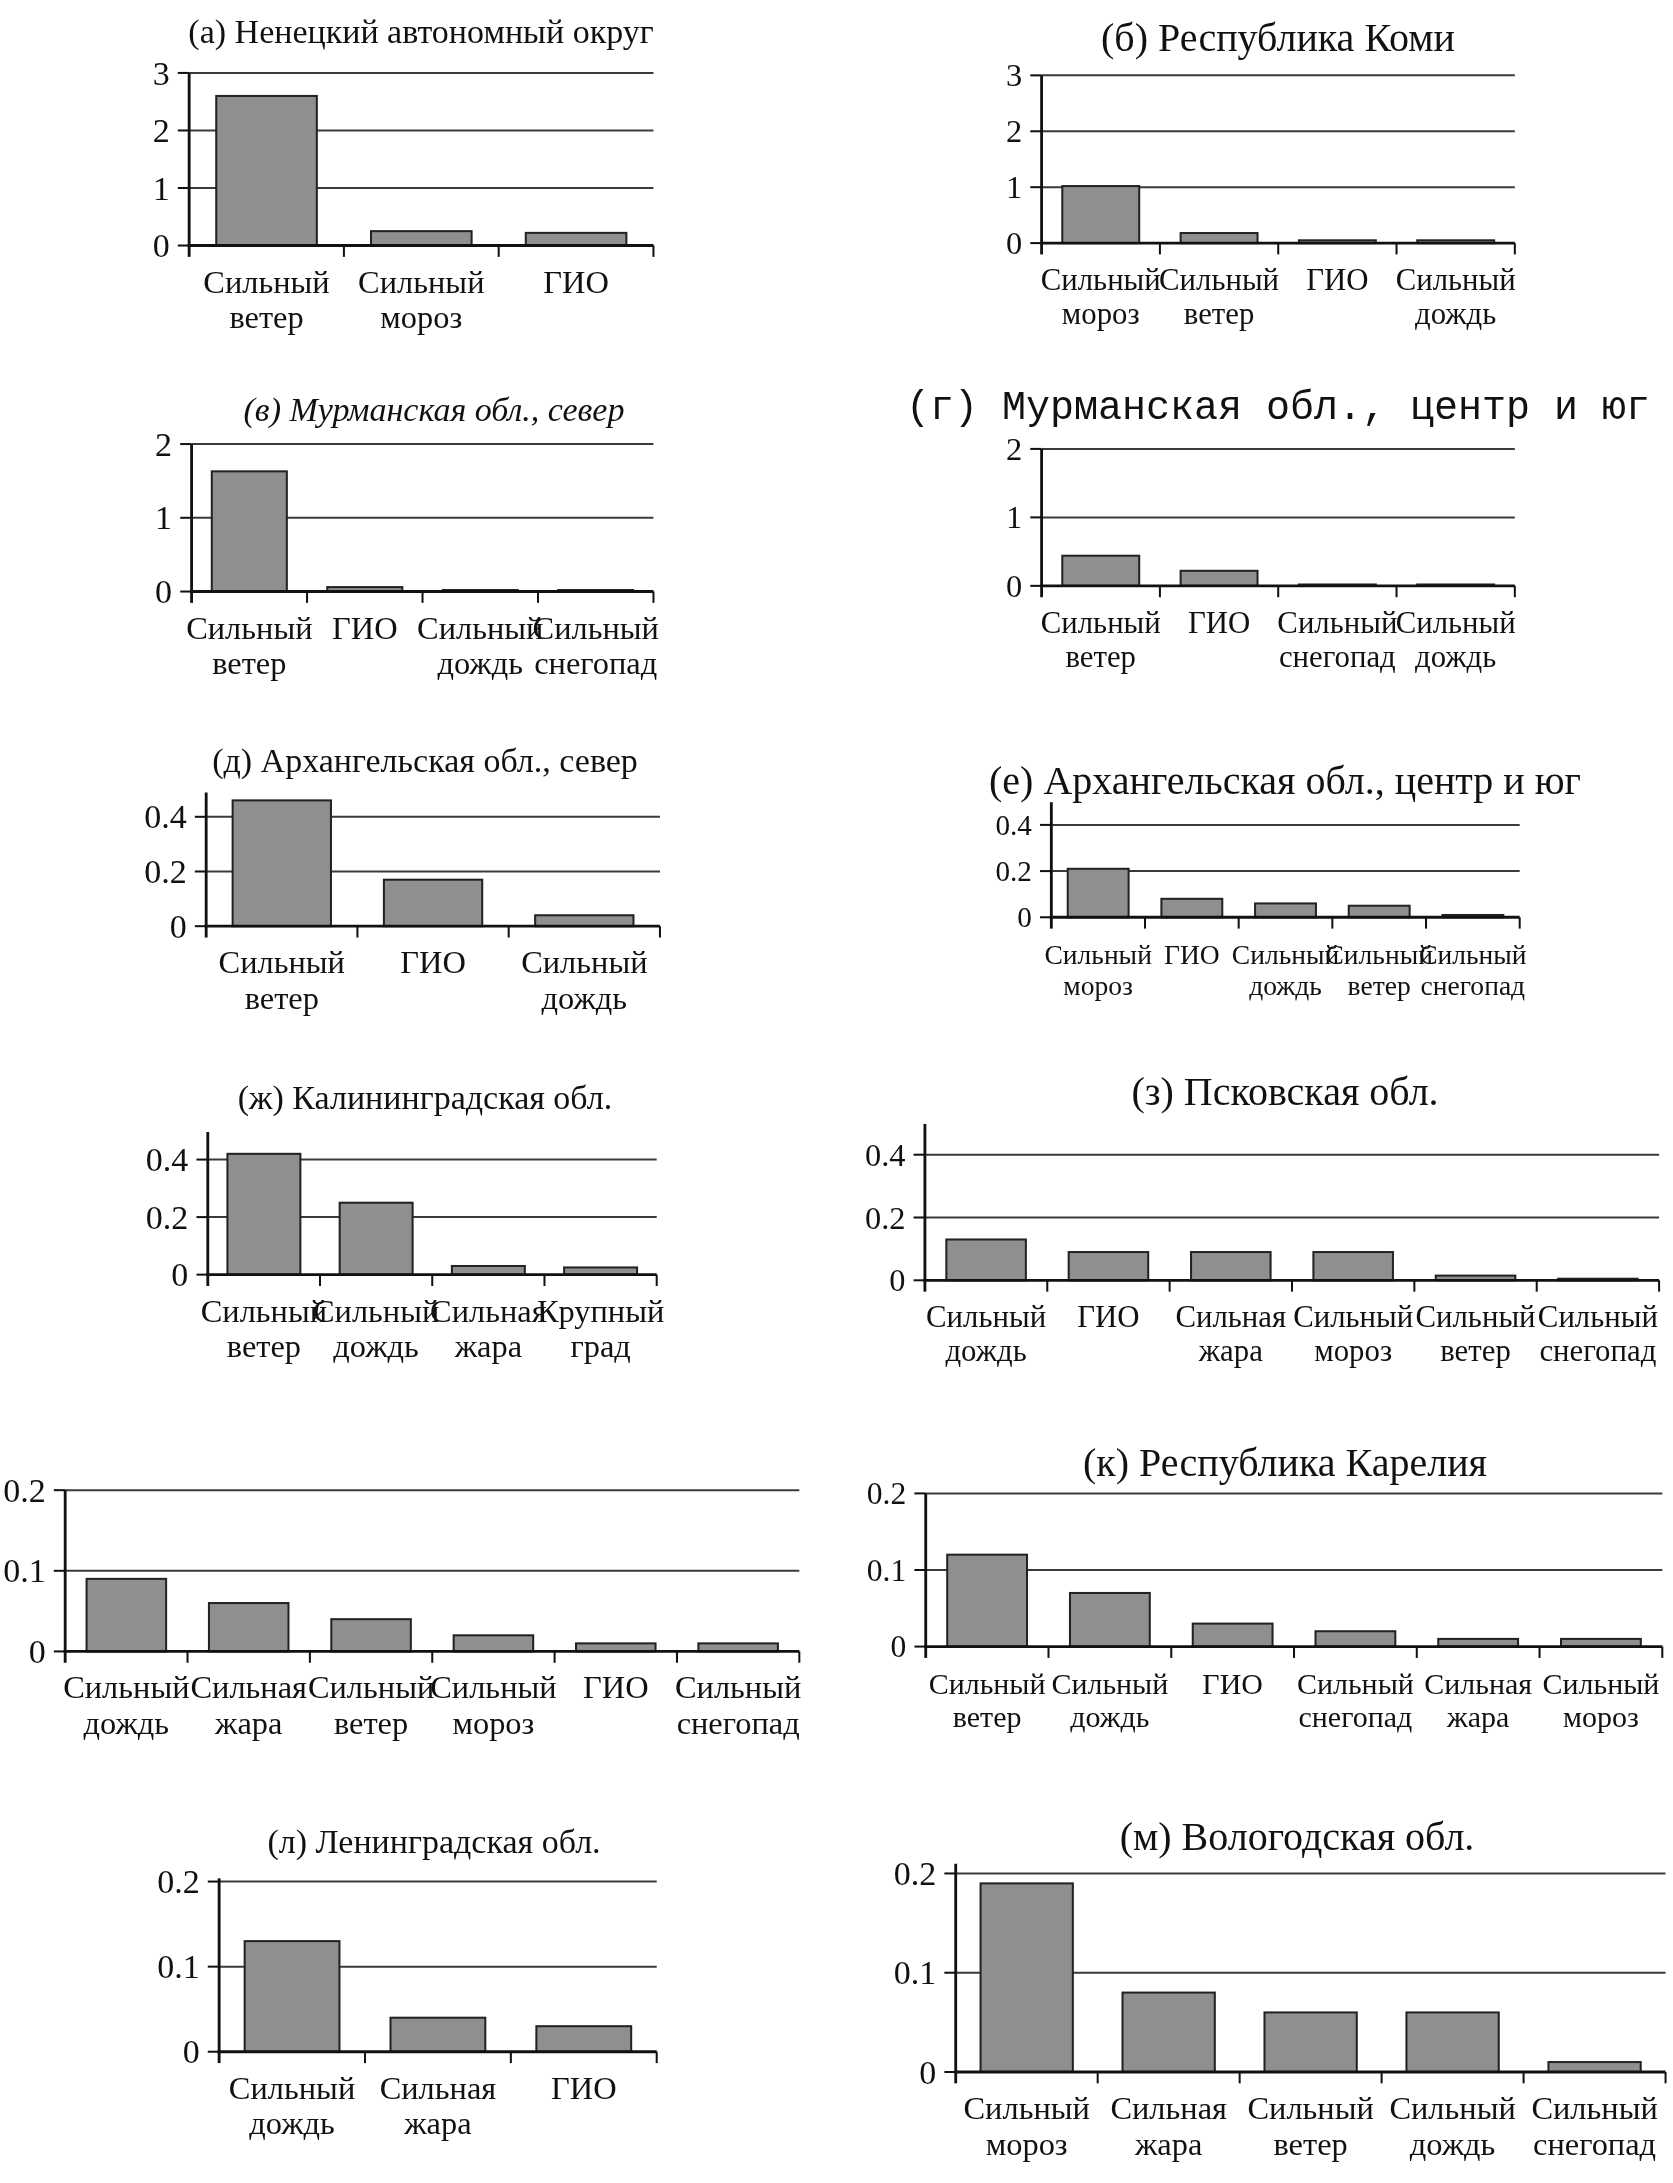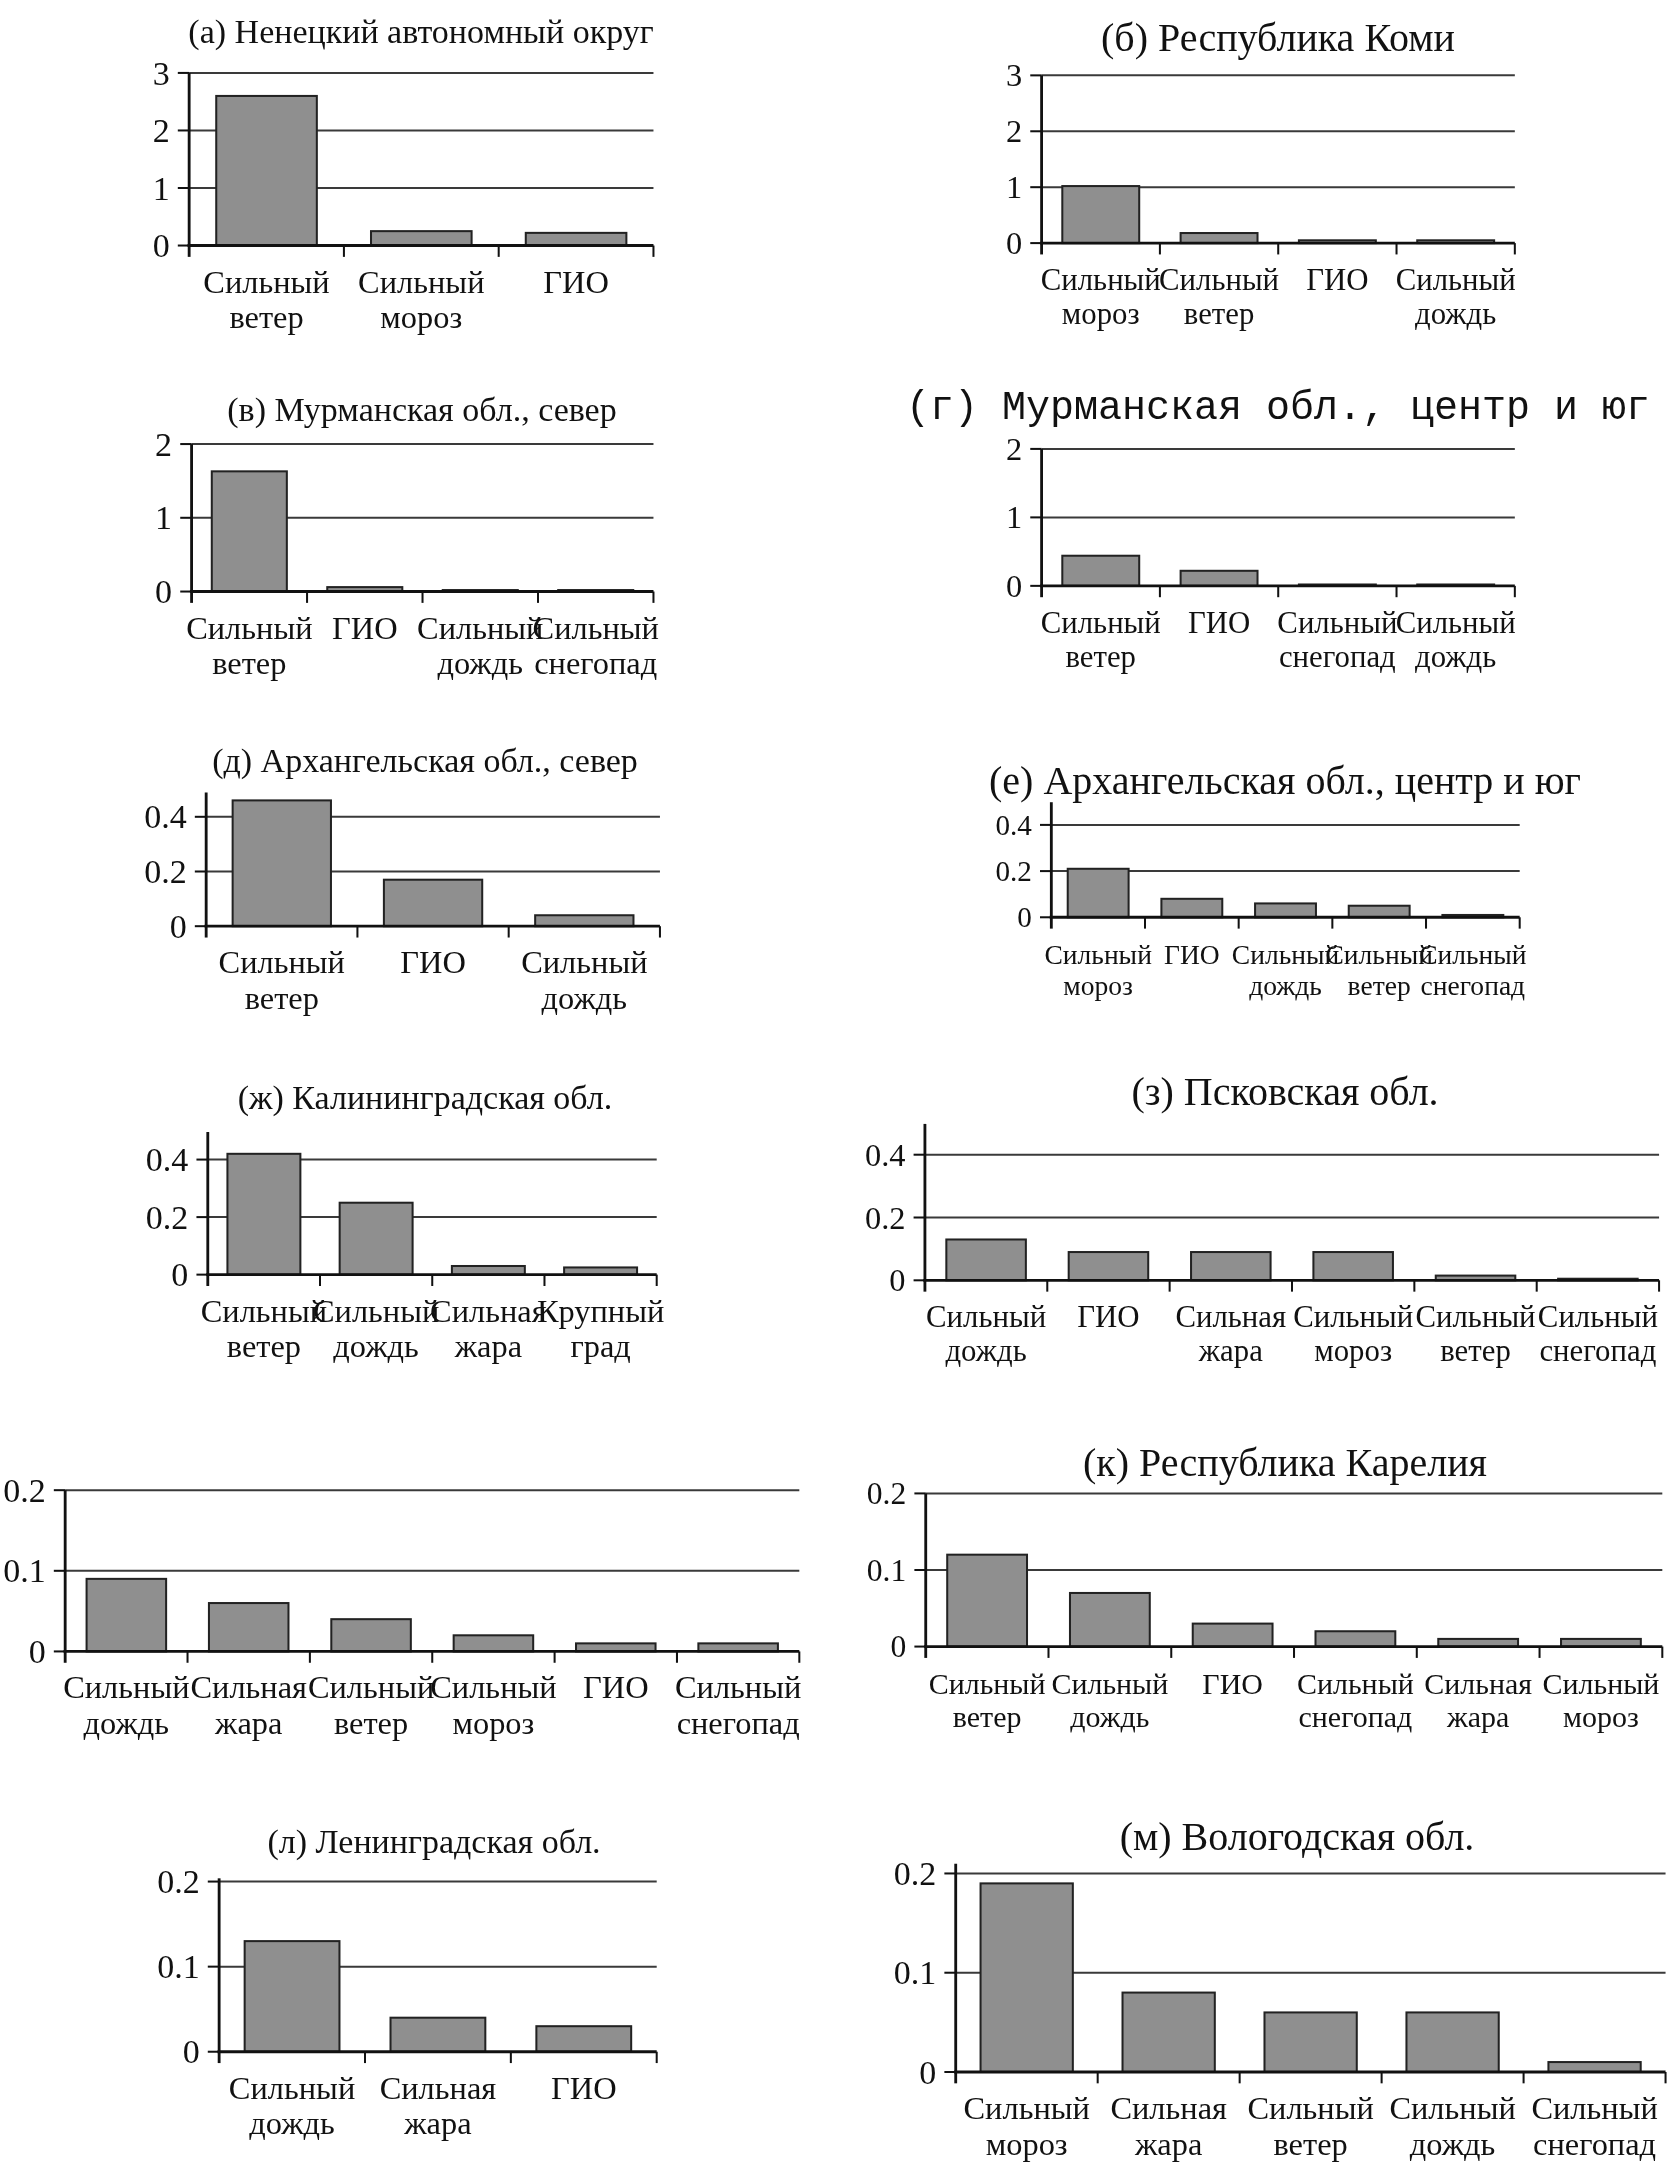--- a/index.html
+++ b/index.html
@@ -33,21 +33,21 @@
     font-family: "Liberation Serif", "DejaVu Serif", serif;
     fill: #111111;
   }
 </style>
 </head>
 <body>
 
 <div id="canvas">
   <div class="panel-title" style="left:421px;  top:13px;">(а) Ненецкий автономный округ</div>
   <div class="panel-title rcol" style="left:1278px; top:16px;">(б) Республика Коми</div>
-  <div class="panel-title" style="left:422px;  top:391px;">(в) Мурманская обл., север</div>
+  <div class="panel-title" style="left:434px;  top:391px;font-style:italic;">(в) Мурманская обл., север</div>
   <div class="panel-title rcol" style="left:1278px; top:387px;font-family:Liberation Mono, monospace;">(г) Мурманская обл., центр и юг</div>
   <div class="panel-title" style="left:425px;  top:742px;">(д) Архангельская обл., север</div>
   <div class="panel-title rcol" style="left:1285px; top:759px;">(е) Архангельская обл., центр и юг</div>
   <div class="panel-title" style="left:425px;  top:1079px;">(ж) Калининградская обл.</div>
   <div class="panel-title rcol" style="left:1285px; top:1070px;">(з) Псковская обл.</div>
   <div class="panel-title rcol" style="left:1285px; top:1441px;">(к) Республика Карелия</div>
   <div class="panel-title" style="left:434px;  top:1823px;">(л) Ленинградская обл.</div>
   <div class="panel-title rcol" style="left:1297px; top:1815px;">(м) Вологодская обл.</div>
 
   <svg id="plots-svg" width="1674" height="2183" viewBox="0 0 2065 2694">

